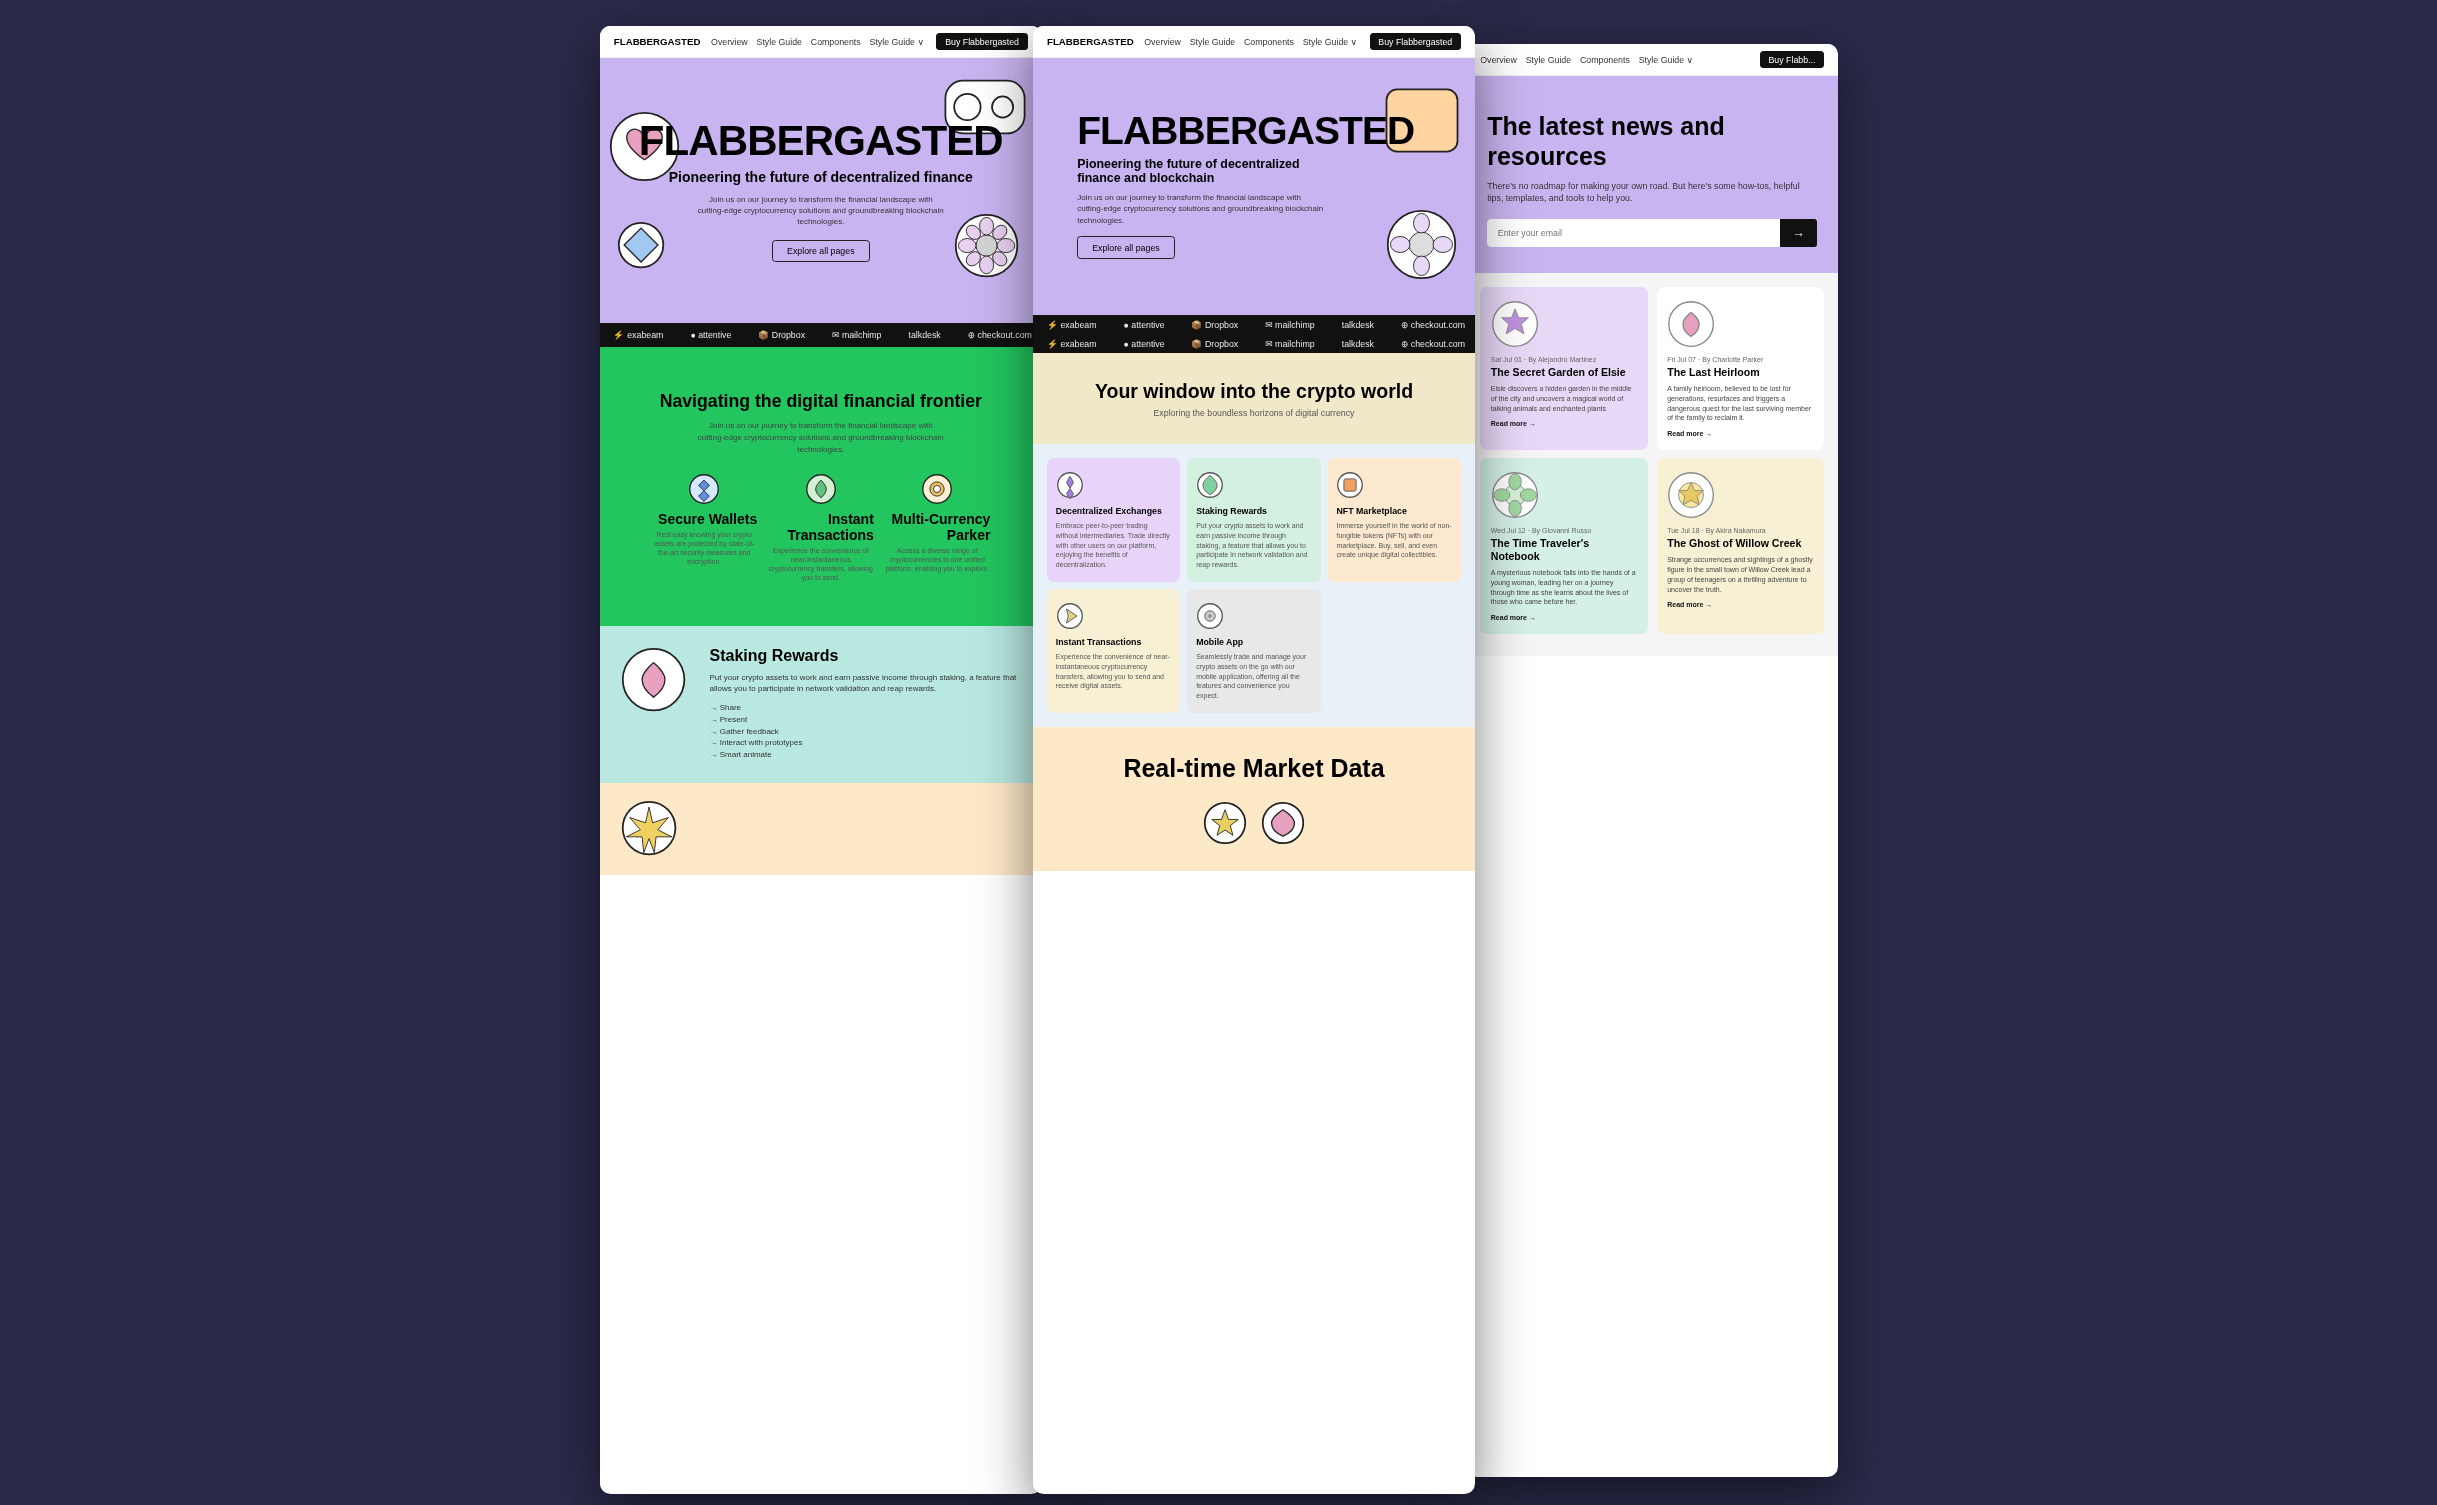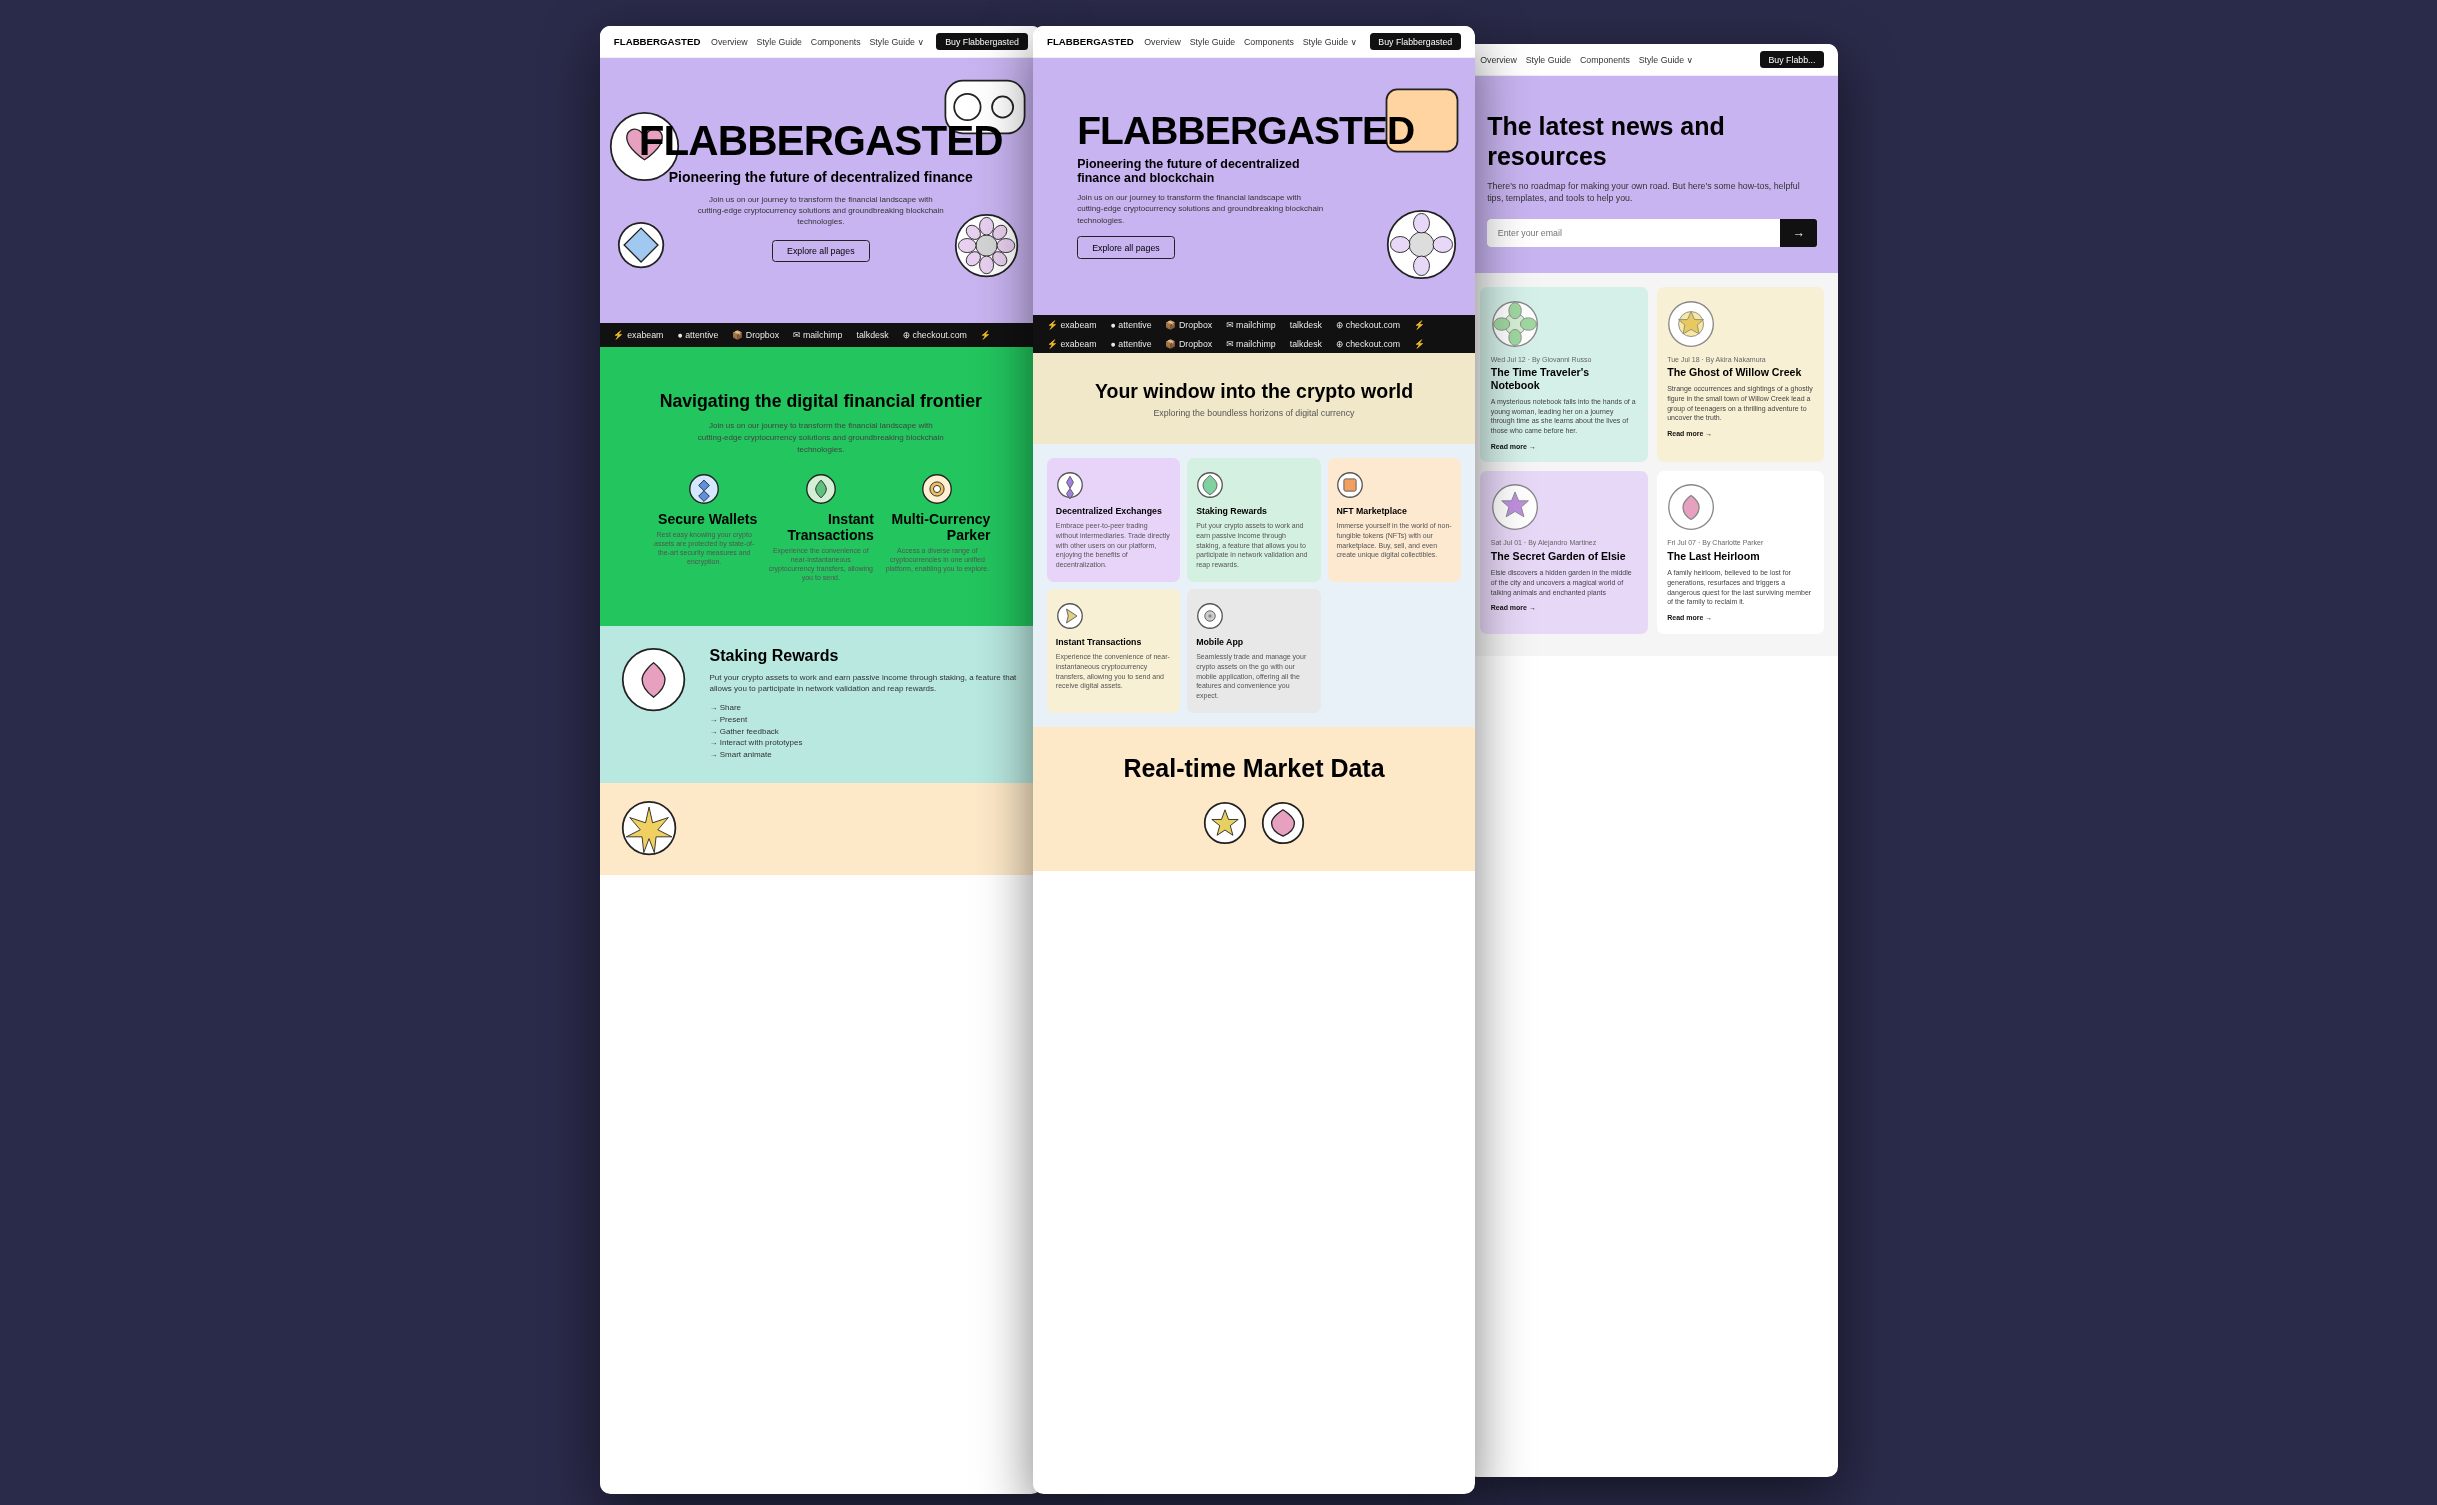--- a/index.html
+++ b/index.html
@@ -145,21 +145,21 @@
     .deco-shape {
       position: absolute;
       border-radius: 50%;
     }
 
     
     .ticker {
       background: #111;
       padding: 7px 14px;
       display: flex;
-      gap: 14px;
+      gap: 27px;
       align-items: center;
       overflow: hidden;
     }
     .ticker-item {
       color: white;
       font-size: 8.8px;
       white-space: nowrap;
       opacity: 0.9;
     }
 
@@ -670,20 +670,47 @@
       <div class="news-subtitle">There's no roadmap for making your own road. But here's some how-tos, helpful tips, templates, and tools to help you.</div>
       <div class="email-row">
         <input class="email-input" type="email" placeholder="Enter your email" style="">
         <button class="email-btn">→</button>
       </div>
     </div>
 
     <div class="news-cards">
 
       <div class="news-row">
+        <div class="news-card news-card-purple">
+          <div style="text-align:center;margin-bottom:7px;">
+            <svg width="49" height="49" viewBox="0 0 55 55">
+              <circle cx="27" cy="27" r="25" fill="white" stroke="#888" stroke-width="1.5"></circle>
+              <path d="M27 10 L31 20 L42 20 L34 27 L37 38 L27 32 L17 38 L20 27 L12 20 L23 20Z" fill="#c090e0" stroke="#888" stroke-width="1"></path>
+            </svg>
+          </div>
+          <div class="news-card-date">Sat Jul 01 · By Alejandro Martinez</div>
+          <div class="news-card-title">The Secret Garden of Elsie</div>
+          <div class="news-card-body">Elsie discovers a hidden garden in the middle of the city and uncovers a magical world of talking animals and enchanted plants</div>
+          <div class="news-card-link">Read more →</div>
+        </div>
+        <div class="news-card">
+          <div style="text-align:center;margin-bottom:7px;">
+            <svg width="49" height="49" viewBox="0 0 55 55">
+              <circle cx="27" cy="27" r="25" fill="white" stroke="#888" stroke-width="1.5"></circle>
+              <path d="M27 14 C27 14 36 20 36 27 C36 34 32 38 27 41 C22 38 18 34 18 27 C18 20 27 14 27 14Z" fill="#e8a0c0" stroke="#888" stroke-width="1.5"></path>
+            </svg>
+          </div>
+          <div class="news-card-date">Fri Jul 07 · By Charlotte Parker</div>
+          <div class="news-card-title">The Last Heirloom</div>
+          <div class="news-card-body">A family heirloom, believed to be lost for generations, resurfaces and triggers a dangerous quest for the last surviving member of the family to reclaim it.</div>
+          <div class="news-card-link">Read more →</div>
+        </div>
+      </div>
+
+      <div class="news-row">
         <div class="news-card news-card-green">
           <div style="text-align:center;margin-bottom:7px;">
             <svg width="49" height="49" viewBox="0 0 55 55">
               <circle cx="27" cy="27" r="25" fill="white" stroke="#888" stroke-width="1.5"></circle>
               <circle cx="27" cy="27" r="12" fill="#d4f0d4" stroke="#888" stroke-width="1"></circle>
               <ellipse cx="27" cy="12" rx="7" ry="9" fill="#a0d8a0" stroke="#888" stroke-width="1"></ellipse>
               <ellipse cx="27" cy="42" rx="7" ry="9" fill="#a0d8a0" stroke="#888" stroke-width="1"></ellipse>
               <ellipse cx="12" cy="27" rx="9" ry="7" fill="#a0d8a0" stroke="#888" stroke-width="1"></ellipse>
               <ellipse cx="42" cy="27" rx="9" ry="7" fill="#a0d8a0" stroke="#888" stroke-width="1"></ellipse>
             </svg>
@@ -700,44 +727,17 @@
               <circle cx="27" cy="27" r="14" fill="#f8e8a0" stroke="#888" stroke-width="1"></circle>
               <path d="M27 13 L31 22 L41 22 L34 28 L36 38 L27 33 L18 38 L20 28 L13 22 L23 22Z" fill="#e8c860" stroke="#888" stroke-width="1"></path>
             </svg>
           </div>
           <div class="news-card-date">Tue Jul 18 · By Akira Nakamura</div>
           <div class="news-card-title">The Ghost of Willow Creek</div>
           <div class="news-card-body">Strange occurrences and sightings of a ghostly figure in the small town of Willow Creek lead a group of teenagers on a thrilling adventure to uncover the truth.</div>
           <div class="news-card-link">Read more →</div>
         </div>
       </div>
-
-      <div class="news-row">
-        <div class="news-card news-card-purple">
-          <div style="text-align:center;margin-bottom:7px;">
-            <svg width="49" height="49" viewBox="0 0 55 55">
-              <circle cx="27" cy="27" r="25" fill="white" stroke="#888" stroke-width="1.5"></circle>
-              <path d="M27 10 L31 20 L42 20 L34 27 L37 38 L27 32 L17 38 L20 27 L12 20 L23 20Z" fill="#c090e0" stroke="#888" stroke-width="1"></path>
-            </svg>
-          </div>
-          <div class="news-card-date">Sat Jul 01 · By Alejandro Martinez</div>
-          <div class="news-card-title">The Secret Garden of Elsie</div>
-          <div class="news-card-body">Elsie discovers a hidden garden in the middle of the city and uncovers a magical world of talking animals and enchanted plants</div>
-          <div class="news-card-link">Read more →</div>
-        </div>
-        <div class="news-card">
-          <div style="text-align:center;margin-bottom:7px;">
-            <svg width="49" height="49" viewBox="0 0 55 55">
-              <circle cx="27" cy="27" r="25" fill="white" stroke="#888" stroke-width="1.5"></circle>
-              <path d="M27 14 C27 14 36 20 36 27 C36 34 32 38 27 41 C22 38 18 34 18 27 C18 20 27 14 27 14Z" fill="#e8a0c0" stroke="#888" stroke-width="1.5"></path>
-            </svg>
-          </div>
-          <div class="news-card-date">Fri Jul 07 · By Charlotte Parker</div>
-          <div class="news-card-title">The Last Heirloom</div>
-          <div class="news-card-body">A family heirloom, believed to be lost for generations, resurfaces and triggers a dangerous quest for the last surviving member of the family to reclaim it.</div>
-          <div class="news-card-link">Read more →</div>
-        </div>
-      </div>
     </div>
   </div>
 
 </div>
 
 
 </body></html>

